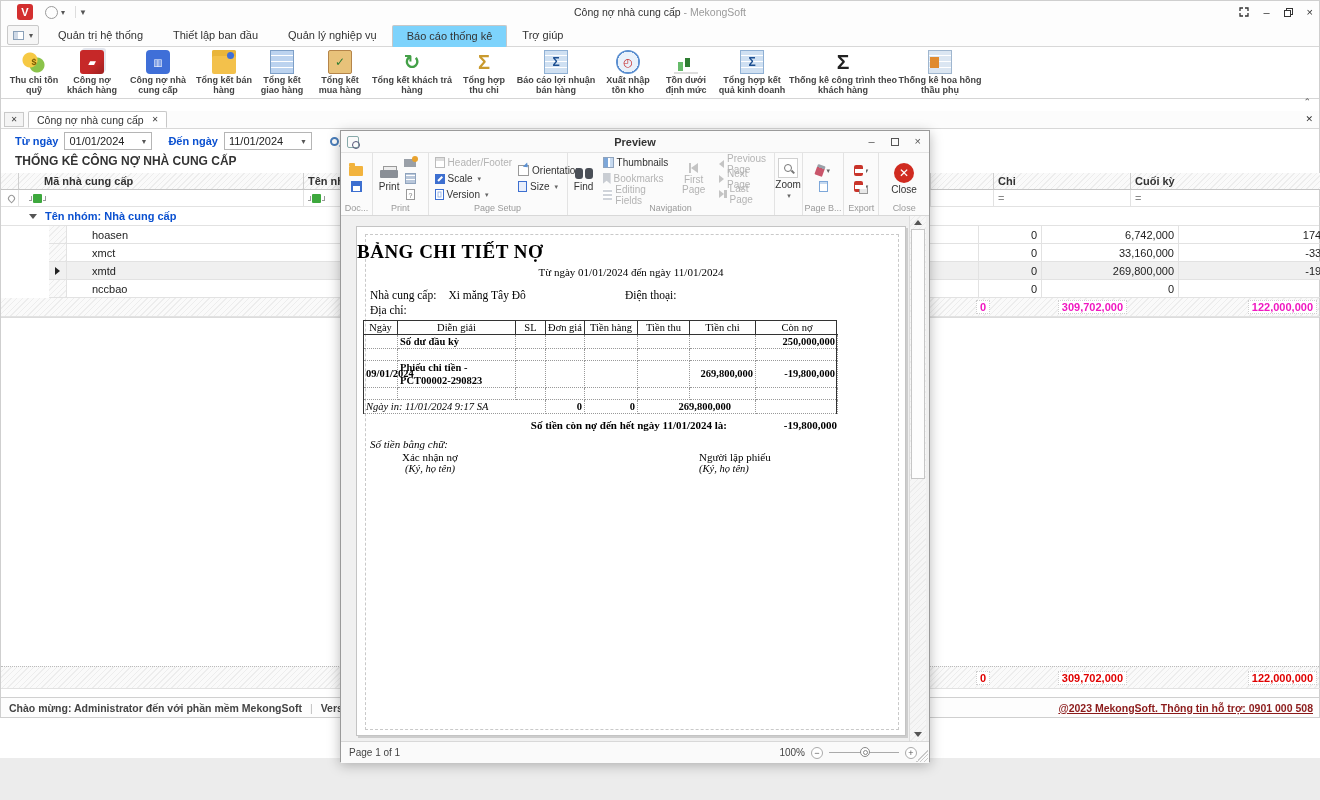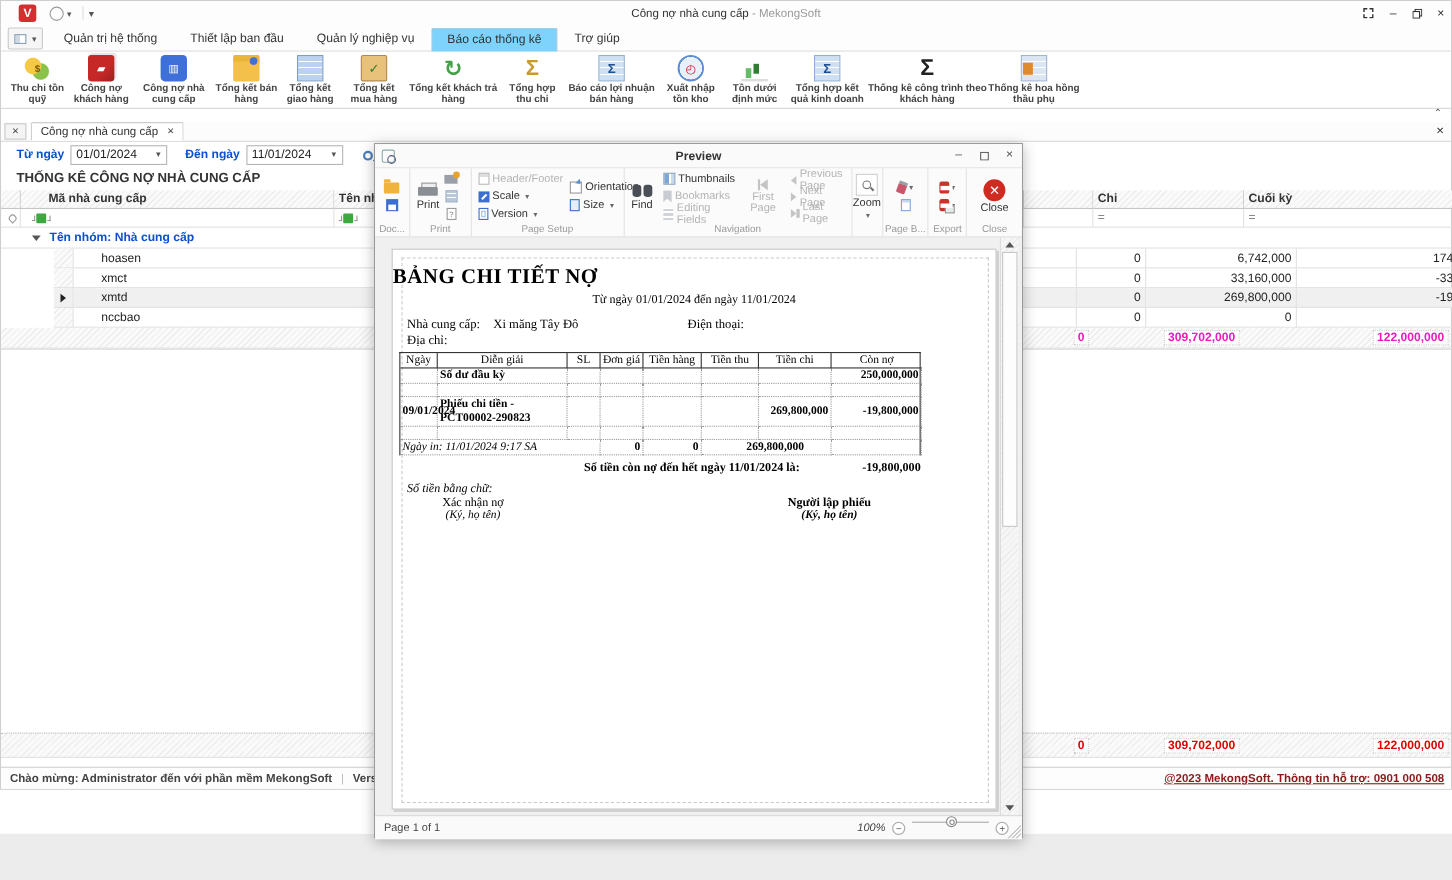--- a/index.html
+++ b/index.html
@@ -176,27 +176,27 @@
   #rp-table .body { border-right:1px dotted #999 !important; border-bottom:1px dotted #999 !important; }
   #rp-table .num { text-align:right; }
   #rp-table .b { font-weight:bold; }
   #rp-table .lft { text-align:left; }
   #rp-table .ital { font-style:italic; }
   .rp-closing { position:absolute; top:192px; left:6px; width:474px; font-size:11px; font-weight:bold; display:flex; justify-content:flex-end; }
   .rp-closing .cl { }
   .rp-closing .cv { width:110px; text-align:right; }
   .rp-words { position:absolute; top:211px; left:13px; font-size:11px; font-style:italic; }
   .rp-sign-l { position:absolute; top:224px; left:18px; width:110px; text-align:center; font-size:11px; }
-  .rp-sign-r { position:absolute; top:224px; left:342px; width:110px; text-align:center; font-size:11px;font-weight:bold; }
+  .rp-sign-r { position:absolute; top:224px; left:342px; width:110px; text-align:left; font-size:11px; }
   .rp-sign-sub { font-style:italic; font-size:10.5px; }
 
   
   #dlg-status { position:relative; height:22px; background:#fafafa; border-top:1px solid #d8d8d8; font-size:10px; color:#444; display:flex; align-items:center; }
   #dlg-status .pg { margin-left:8px; }
-  .zoomctl { position:absolute; right:12px; display:flex; align-items:flex-start; gap:6px;font-style:italic; }
+  .zoomctl { position:absolute; right:12px; display:flex; align-items:center; gap:6px; }
   .zoomctl .pct { font-size:10px; color:#444; }
   .zbtn { width:12px; height:12px; border:1px solid #aaa; border-radius:50%; font-size:9px; line-height:10px; text-align:center; color:#555; background:#fff; }
   .ztrack { width:70px; height:1px; background:#aaa; position:relative; }
   .zthumb { position:absolute; left:31px; top:-5px; width:10px; height:10px; border:1.5px solid #888; border-radius:50%; background:#fff; }
   .zthumb::after { content:""; position:absolute; left:2px; top:2px; width:3px; height:3px; border:1px solid #888; border-radius:50%; }
   .grip { position:absolute; right:1px; bottom:1px; width:12px; height:12px; background:linear-gradient(135deg,transparent 50%,#c9c9c9 50%,#c9c9c9 55%,transparent 55%,transparent 65%,#c9c9c9 65%,#c9c9c9 70%,transparent 70%,transparent 80%,#c9c9c9 80%,#c9c9c9 85%,transparent 85%); }
 </style>
 </head>
 <body>
 

